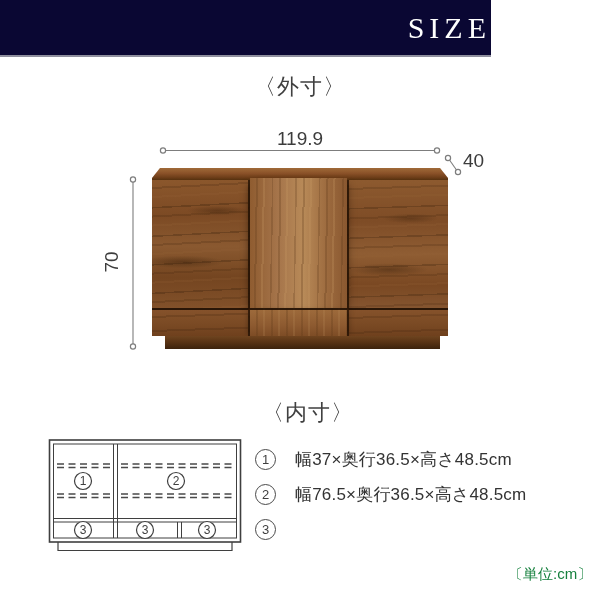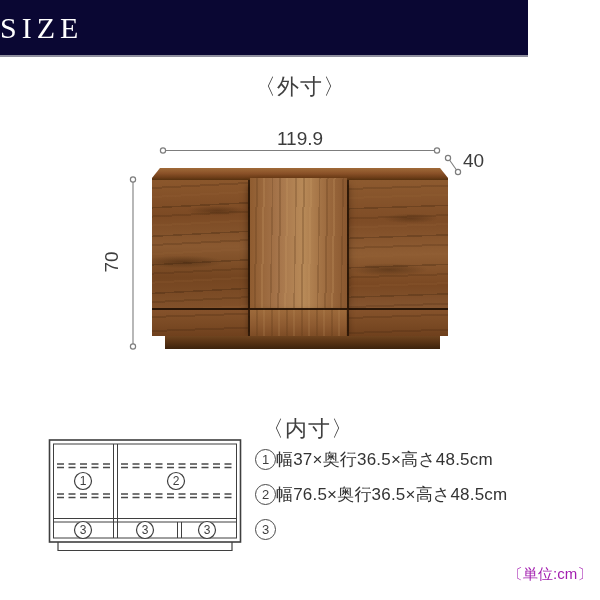--- a/index.html
+++ b/index.html
@@ -5,37 +5,37 @@
   * { margin:0; padding:0; box-sizing:border-box; }
   html,body { background:#ffffff; }
   .page {
     position:relative; width:600px; height:600px;
     background:#ffffff; overflow:hidden;
     font-family:"Liberation Sans","DejaVu Sans",sans-serif;
   }
 
   
   .header-bar {
-    position:absolute; top:0; left:0; width:528px; height:57px;
+    position:absolute; top:0; left:0; width:491px; height:57px;
     background:#0a0733; border-bottom:2px solid #8f8f9e;
-    display:flex; align-items:center; justify-content:flex-start;
+    display:flex; align-items:center; justify-content:flex-end;
   }
   .header-title {
     color:#ffffff; font-family:"Liberation Serif","DejaVu Serif",serif;
     font-size:30px; letter-spacing:5px; font-weight:400;
   }
 
   
   .section-heading {
     position:absolute; left:0; width:600px; text-align:center;
     font-family:"Liberation Serif","DejaVu Serif",serif;
     color:#404040; font-size:22px; font-weight:500; letter-spacing:1px;
   }
   .heading-outer { top:72px; }
-  .heading-inner { top:414px;padding-left:16px; }
+  .heading-inner { top:398px;padding-left:16px; }
 
   
   .dims-svg { position:absolute; top:0; left:0; pointer-events:none; }
   .dim-line { stroke:#7d7d7d; stroke-width:1.1; fill:none; }
   .dim-dot  { fill:#ffffff; stroke:#7d7d7d; stroke-width:1.2; }
   .dim-text { fill:#3c3c3c; font-size:19px; font-family:"Liberation Sans","DejaVu Sans",sans-serif; }
 
   
   .cabinet {
     position:absolute; left:152px; top:168px; width:296px; height:168px;
@@ -114,24 +114,24 @@
   .dg-num { fill:#3f3f3f; font-size:12px; text-anchor:middle; font-family:"Liberation Sans","DejaVu Sans",sans-serif; }
 
   
   .spec-list { position:absolute; left:255px; top:448px; }
   .spec-item { display:flex; align-items:center; height:22px; margin-bottom:13px; }
   .spec-num {
     width:21px; height:21px; border:1.5px solid #4a4a4a; border-radius:50%;
     display:flex; align-items:center; justify-content:center;
     font-size:13px; color:#3f3f3f; flex:0 0 21px;
   }
-  .spec-text { margin-left:0; font-size:17px; color:#333333; letter-spacing:.2px; white-space:nowrap; }
-
-  
-  .unit-note { position:absolute; left:508px; top:565px; font-size:15px; color:#a21caf; }
+  .spec-text { margin-left:19px; font-size:17px; color:#333333; letter-spacing:.2px; white-space:nowrap; }
+
+  
+  .unit-note { position:absolute; left:508px; top:565px; font-size:15px; color:#15803d; }
 </style>
 </head>
 <body>
 
 <div class="page">
 
   <div class="header-bar">
     <span class="header-title">SIZE</span>
   </div>
 

